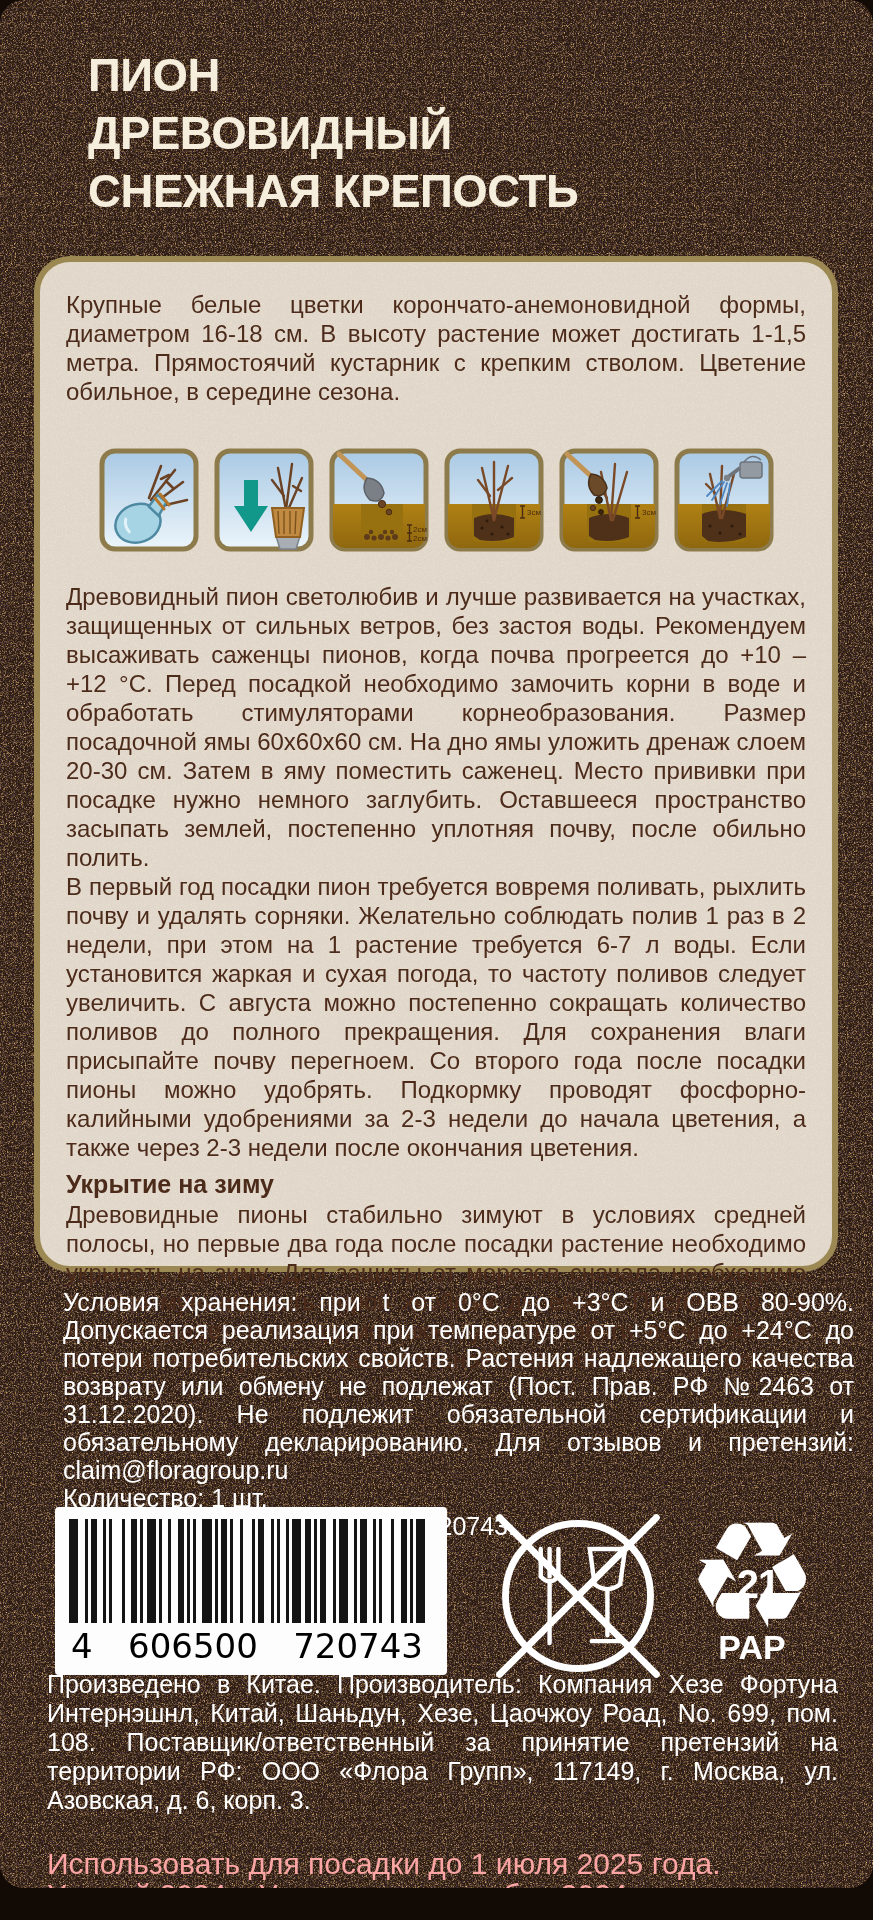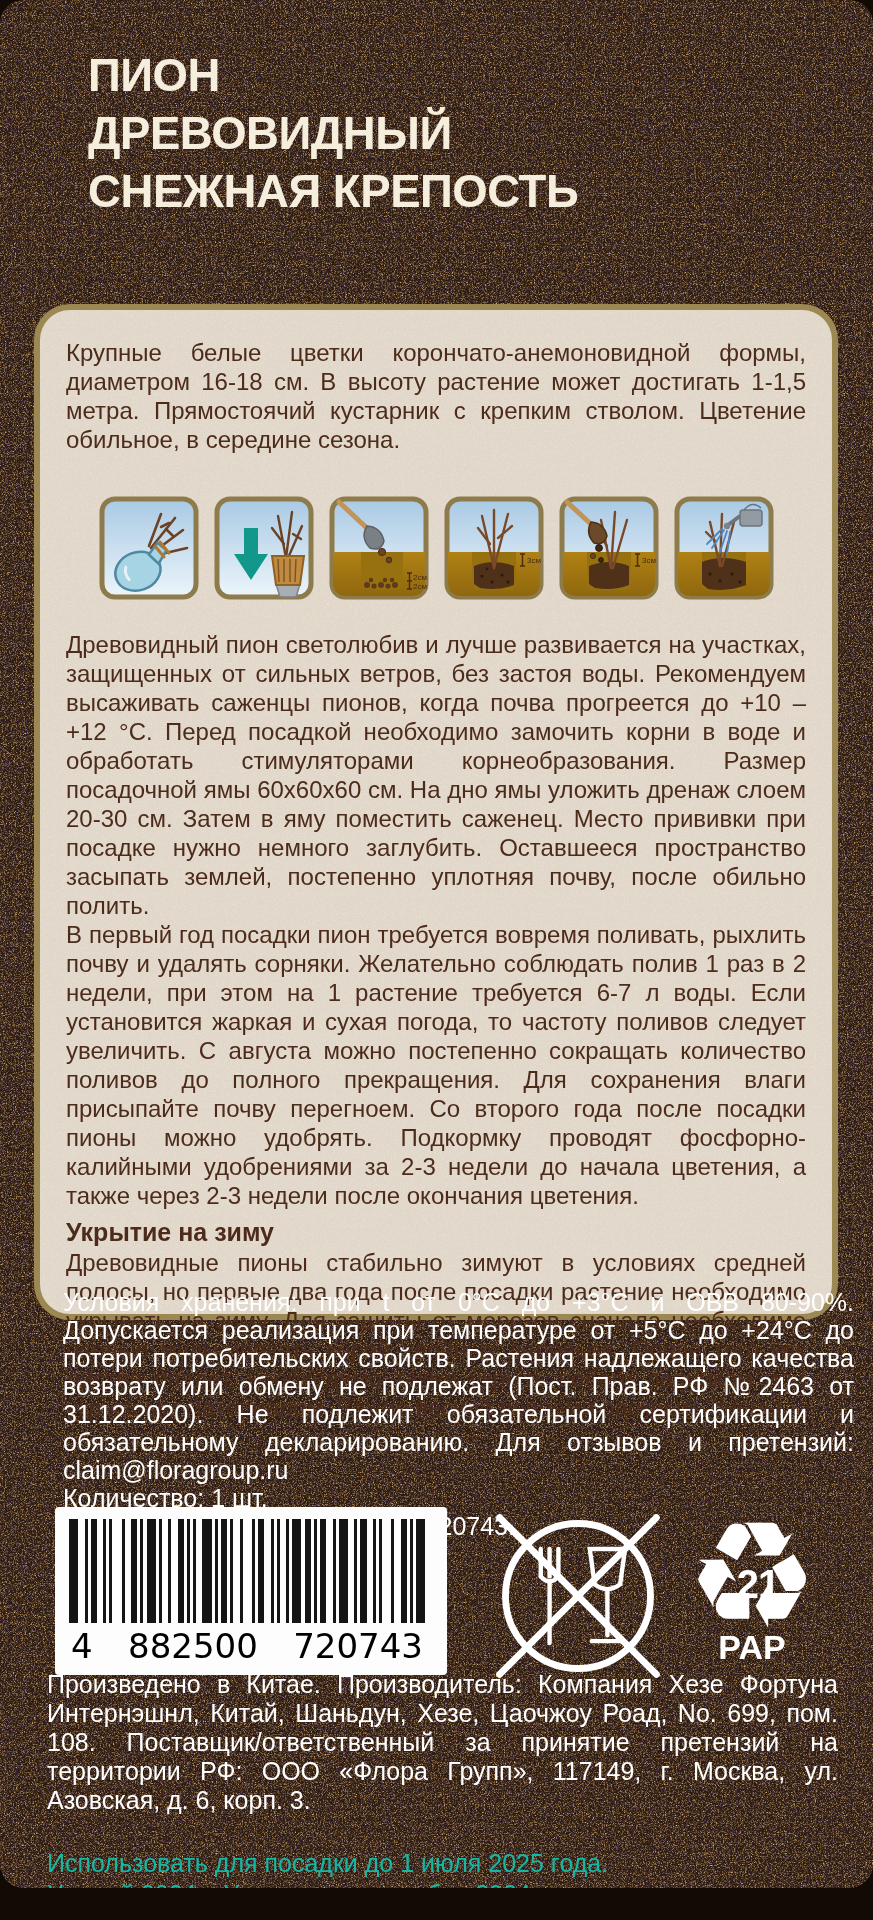--- a/index.html
+++ b/index.html
@@ -12,21 +12,21 @@
 
   .title{
     position:absolute;left:88px;top:46px;color:#f6eedd;
     font-size:47px;font-weight:bold;line-height:58px;letter-spacing:-0.5px;
     transform:scaleX(.97);transform-origin:left top;white-space:nowrap;
   }
 
   .panel{
     position:absolute;left:34px;top:256px;width:804px;height:1016px;box-sizing:border-box;
     border:6px solid #9b8852;border-radius:36px;background:rgba(238,229,216,.93);
-    padding:28px 26px 0;color:#4c2b1b;margin-top:48px;
+    padding:28px 26px 0;color:#4c2b1b;
   }
   .panel .desc{font-size:24px;line-height:29px;text-align:justify;margin:0;}
   .picto-row{display:flex;justify-content:center;gap:15px;margin:42px 0 30px;}
   .picto{width:100px;height:104px;flex:0 0 auto;}
   .section h2{font-size:25px;font-weight:bold;margin:8px 0 2px;line-height:28px;}
   .section p{font-size:24px;line-height:29px;text-align:justify;margin:0;}
 
   .storage{position:absolute;left:63px;top:1288px;width:791px;color:#fff;font-size:25px;line-height:28px;}
   .storage .just{text-align:justify;margin:0;}
   .storage .ln{margin:0;}
@@ -43,21 +43,21 @@
   }
 
   .no-food{position:absolute;left:480px;top:1498px;width:196px;height:196px;}
 
   .recycle{position:absolute;left:666px;top:1502px;width:172px;height:192px;color:#fff;text-align:center;}
   .recycle-glyph{font-family:"DejaVu Sans",sans-serif;font-size:148px;line-height:148px;font-weight:bold;}
   .recycle-code{position:absolute;left:12px;right:0;top:60px;font-size:40px;font-weight:bold;letter-spacing:-1px;}
   .recycle-material{position:absolute;left:0;right:0;top:126px;font-size:34px;font-weight:bold;}
 
   .producer{position:absolute;left:47px;top:1670px;width:791px;color:#fff;font-size:25px;line-height:29px;text-align:justify;margin:0;}
-  .usage{position:absolute;left:47px;top:1848px;width:791px;color:#14b8a6;font-size:25px;line-height:31px;}
+  .usage{position:absolute;left:47px;top:1848px;width:791px;color:#fca5a5;font-size:30px;line-height:31px;}
   .usage div{margin:0;}
 </style>
 </head>
 <body>
 
 <div class="label">
 
   <svg class="soil-svg" viewBox="0 0 873 1920" xmlns="http://www.w3.org/2000/svg">
     <defs>
       <filter id="spk1" x="0" y="0" width="100%" height="100%">
@@ -295,21 +295,21 @@
           <i style="left:291.4px;width:6.2px"></i>
           <i style="left:303.8px;width:3.1px"></i>
           <i style="left:310.0px;width:3.1px"></i>
           <i style="left:322.4px;width:3.1px"></i>
           <i style="left:331.7px;width:6.2px"></i>
           <i style="left:341.0px;width:3.1px"></i>
           <i style="left:347.2px;width:9.3px"></i>
         </div>
       <div class="barcode-digits">
         <span>4</span>
-        <span>882500</span>
+        <span>606500</span>
         <span>720743</span>
       </div>
     </div>
 
     <svg class="no-food" viewBox="0 0 200 200">
       <g stroke="#fff" fill="none" stroke-linecap="round">
         <circle cx="100" cy="100" r="74" stroke-width="7"></circle>
         <g stroke-width="4.5">
           <path d="M62 52 V80"></path>
             <path d="M71 52 V80"></path>

